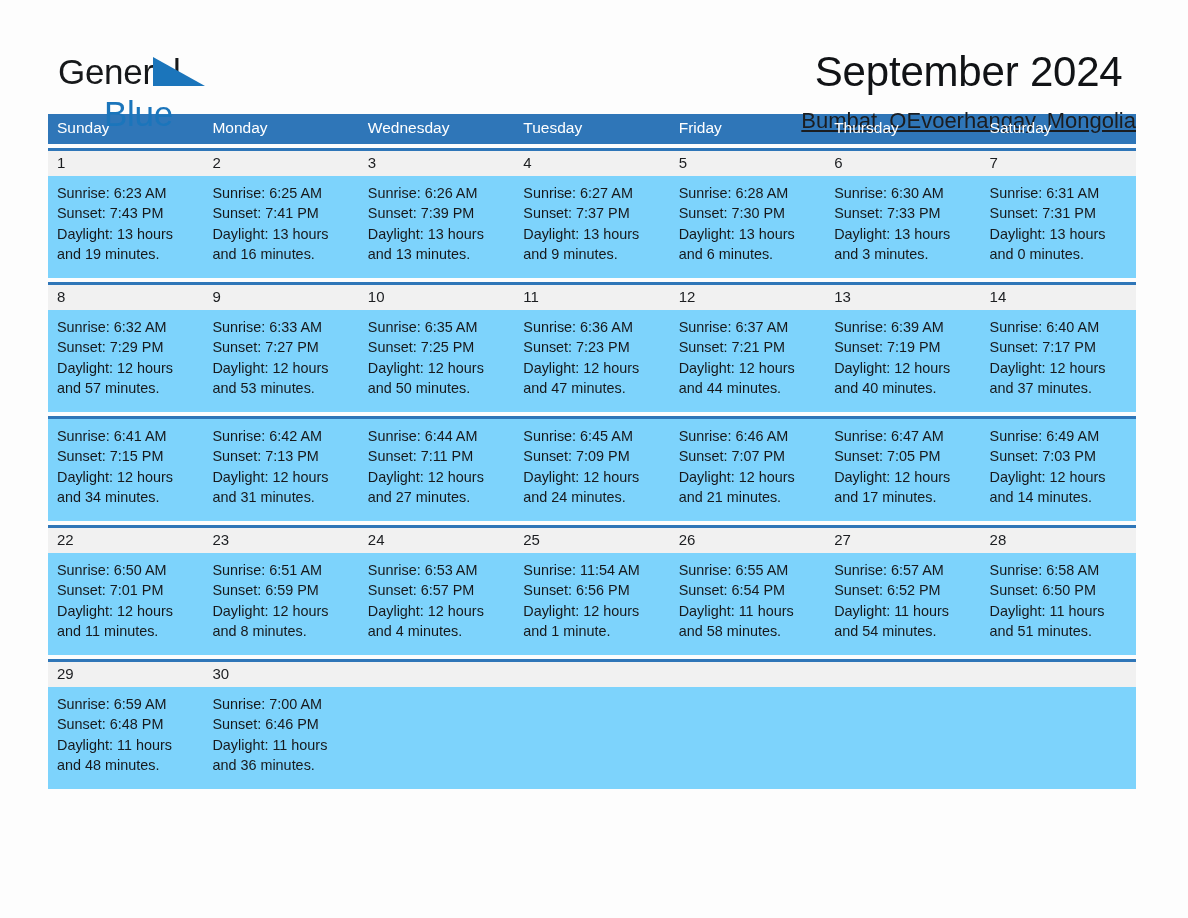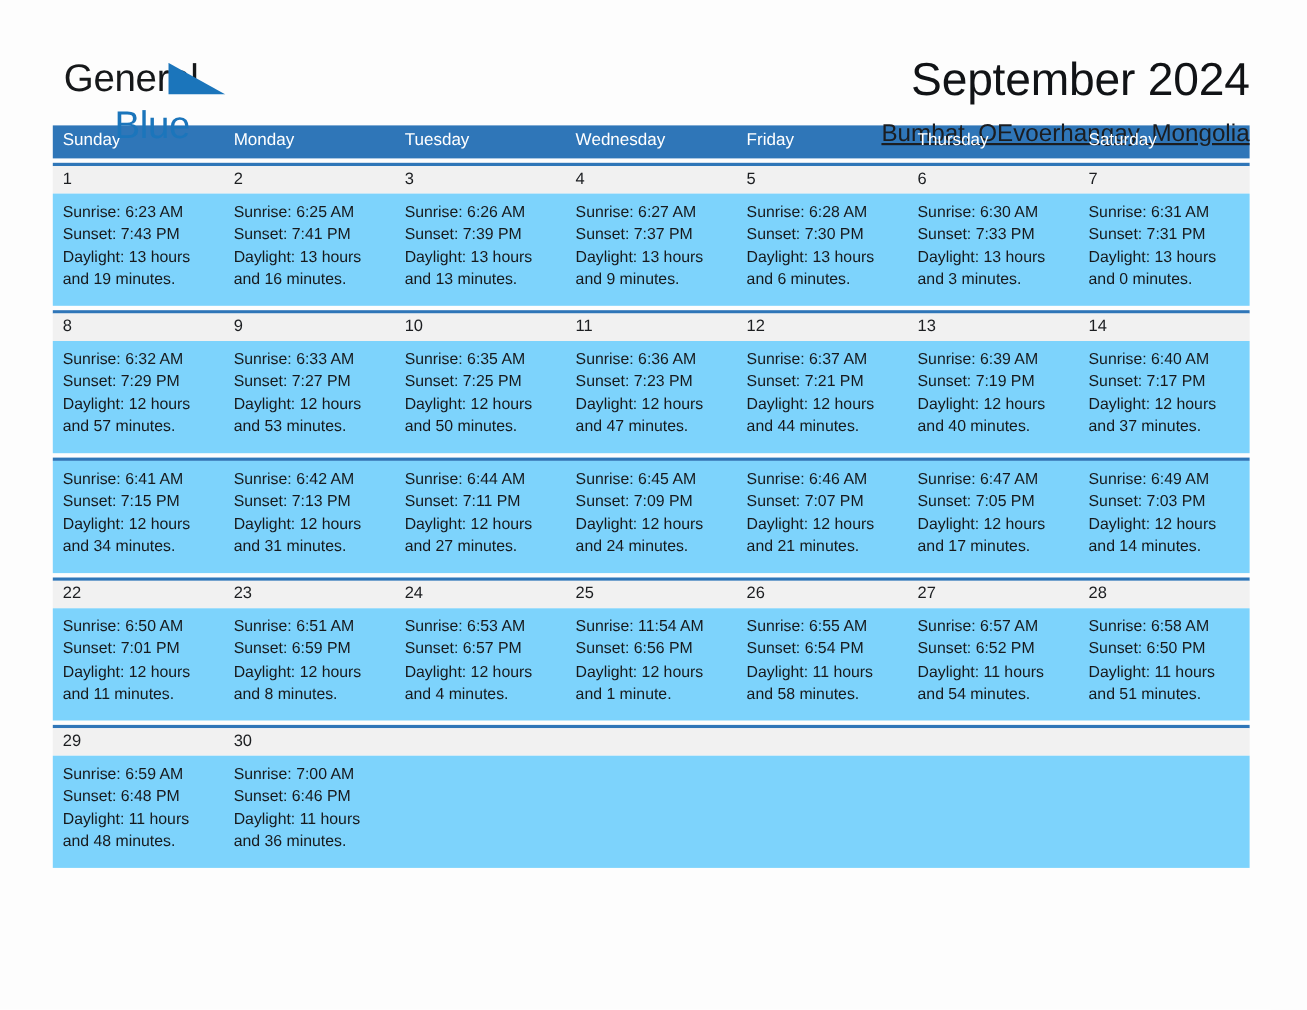--- a/index.html
+++ b/index.html
@@ -53,21 +53,21 @@
   .logo-blue {
     position: absolute;
     left: 46px;
     top: 48px;
     font-size: 35px;
     color: #1b75bb;
     letter-spacing: -0.3px;
     font-weight: 400;
   }
   .titles {
-    text-align: right;
+    text-align: center;
     padding-top: 2px;
     margin-left: 40px;
   }
   .cal-title {
     font-size: 42px;
     color: #111316;
     font-weight: 400;
     line-height: 1.05;
     letter-spacing: -0.2px;
     white-space: nowrap;
@@ -152,22 +152,22 @@
       <div class="cal-subtitle">Bumbat, OEvoerhangay, Mongolia</div>
     </div>
 
   </div>
 
   <div class="cal">
 
     <div class="weekdays">
       <div class="weekday">Sunday</div>
       <div class="weekday">Monday</div>
+      <div class="weekday">Wednesday</div>
       <div class="weekday">Tuesday</div>
-      <div class="weekday">Wednesday</div>
       <div class="weekday">Friday</div>
       <div class="weekday">Thursday</div>
       <div class="weekday">Saturday</div>
     </div>
 
     <div class="week">
       <div class="week-daynums">
         <div class="daynum">1</div>
         <div class="daynum">2</div>
         <div class="daynum">3</div>

